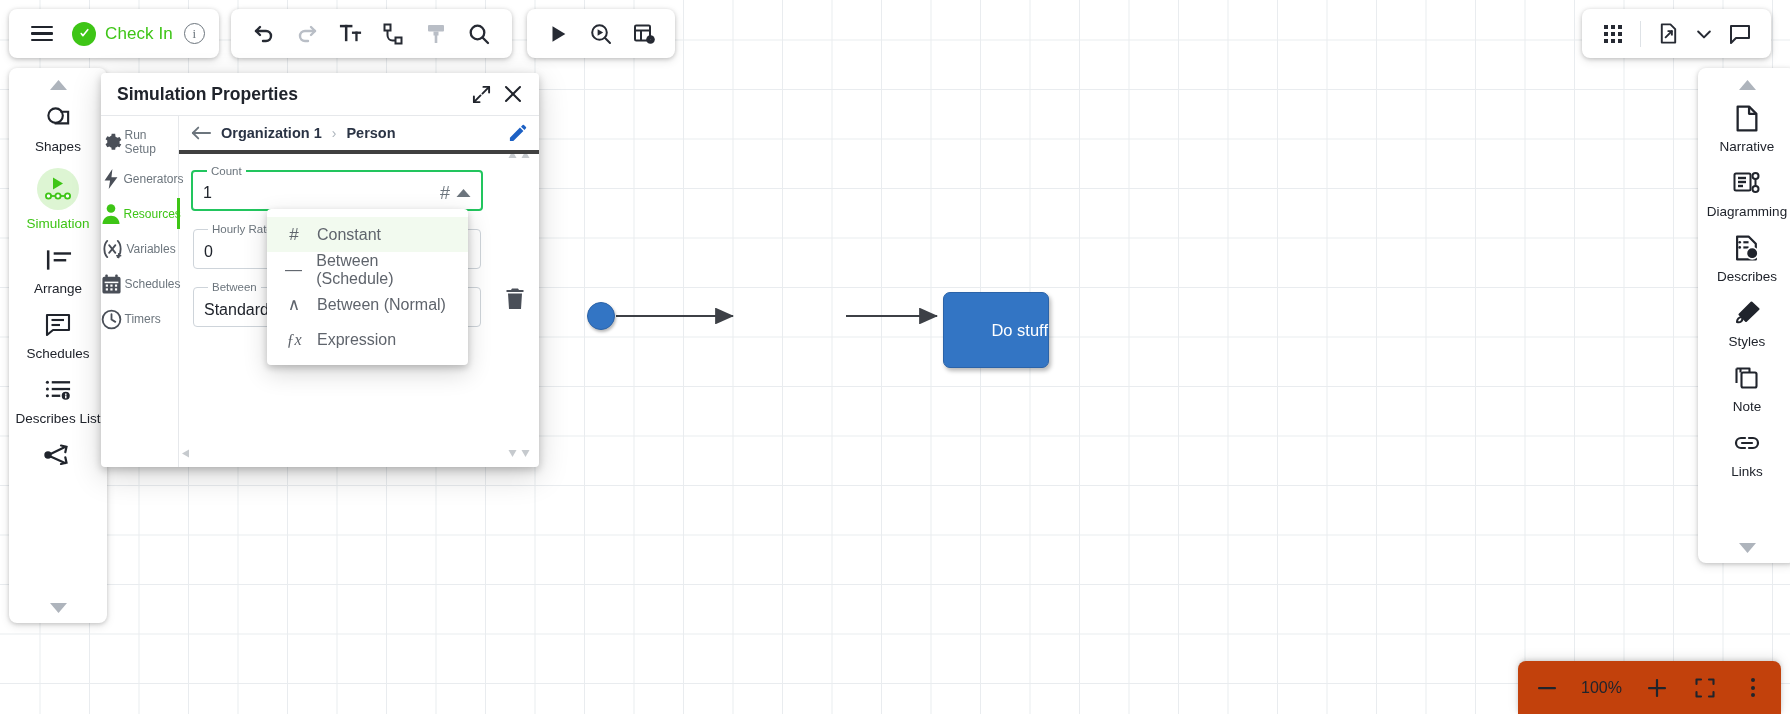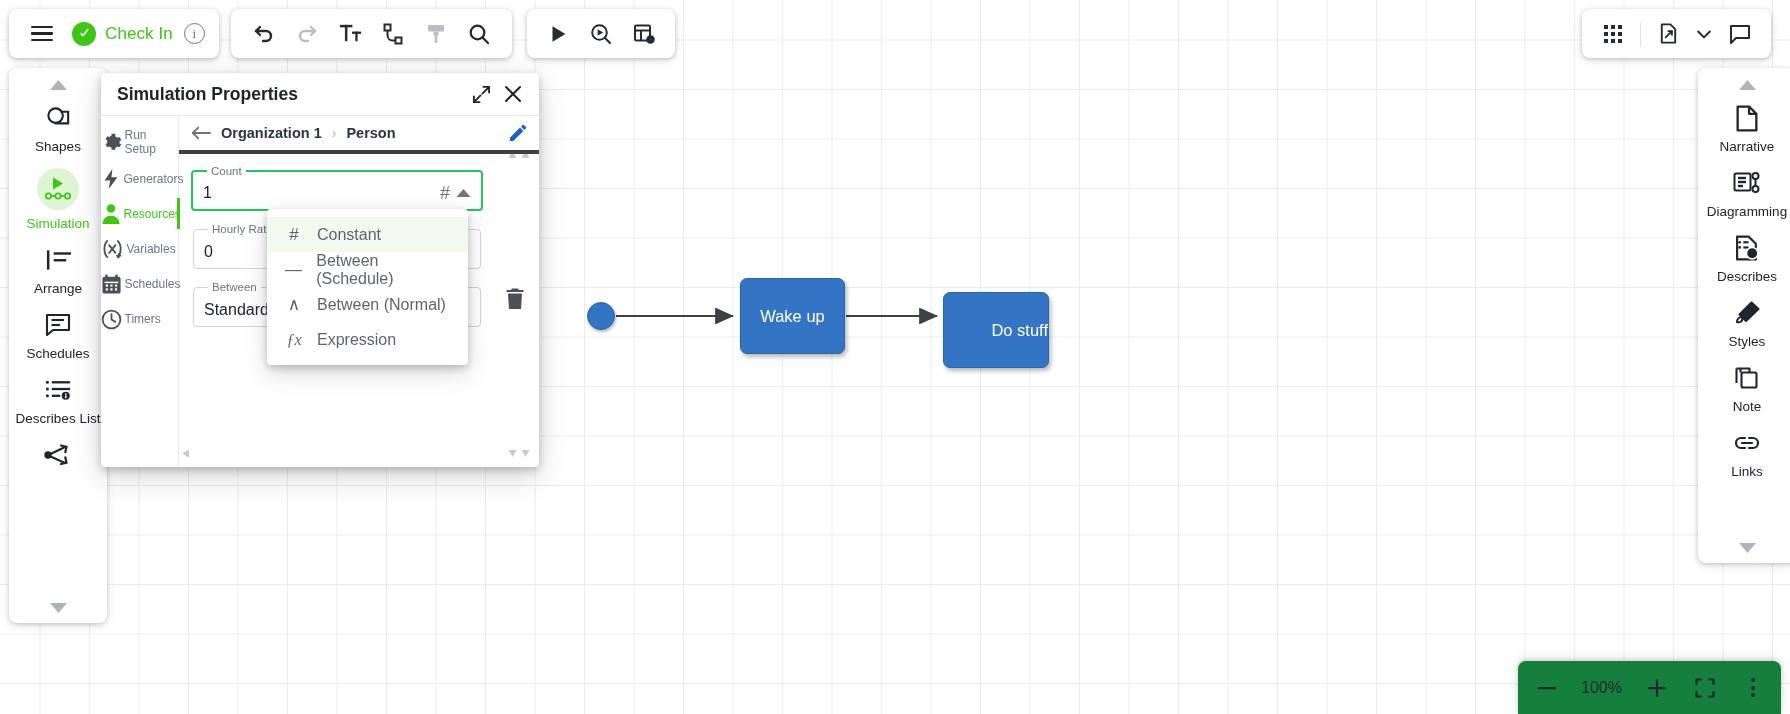--- a/index.html
+++ b/index.html
@@ -178,21 +178,21 @@
     display: flex; align-items: center; justify-content: center;
     color: #ffffff; font-size: 16.5px;
   }
   .shape-wake { left: 740px; top: 278px; width: 105px; height: 76px; }
   .shape-do   { left: 943px; top: 292px; width: 106px; height: 76px; justify-content: flex-end; }
 
   
   .zoomctl {
     position: absolute; left: 1518px; top: 661px; width: 263px; height: 53px;
     border-radius: 8px 8px 0 0;
-    background: #15803d;
+    background: #c2410c;
     box-shadow: 0 -1px 4px rgba(0,0,0,.14), 0 -3px 12px rgba(0,0,0,.10);
     display: flex; align-items: center; justify-content: center; gap: 14px;
   }
   .zbtn { width: 34px; height: 34px; display: flex; align-items: center; justify-content: center; border-radius: 5px; cursor: pointer; color: #20242c; }
   .zlevel { font-size: 16px; color: #20242c; min-width: 48px; text-align: center; cursor: pointer; }
   .dots3 { display: flex; flex-direction: column; gap: 3.5px; align-items: center; }
   .dots3 i { width: 4px; height: 4px; border-radius: 50%; background: #20242c; display: block; }
 </style>
 </head>
 <body>
@@ -204,23 +204,20 @@
     <defs>
       <marker id="ah" markerWidth="9" markerHeight="8" refX="8.5" refY="4" orient="auto">
         <path d="M0,0 L9,4 L0,8 Z" fill="#3d4046"></path>
       </marker>
     </defs>
     <line x1="616" y1="316" x2="733" y2="316" stroke="#3d4046" stroke-width="2.1" marker-end="url(#ah)"></line>
     <line x1="846" y1="316" x2="937" y2="316" stroke="#3d4046" stroke-width="2.1" marker-end="url(#ah)"></line>
   </svg>
 
   <div class="shape-start"></div>
-  <div class="shape-box shape-wake">
-    <span>Wake up</span>
-  </div>
   <div class="shape-box shape-do">
     <span>Do stuff</span>
   </div>
 
   <div class="card tb tb-left">
     <div class="ibtn">
       <span class="hamburger">
           <i></i>
           <i></i>
           <i></i>

